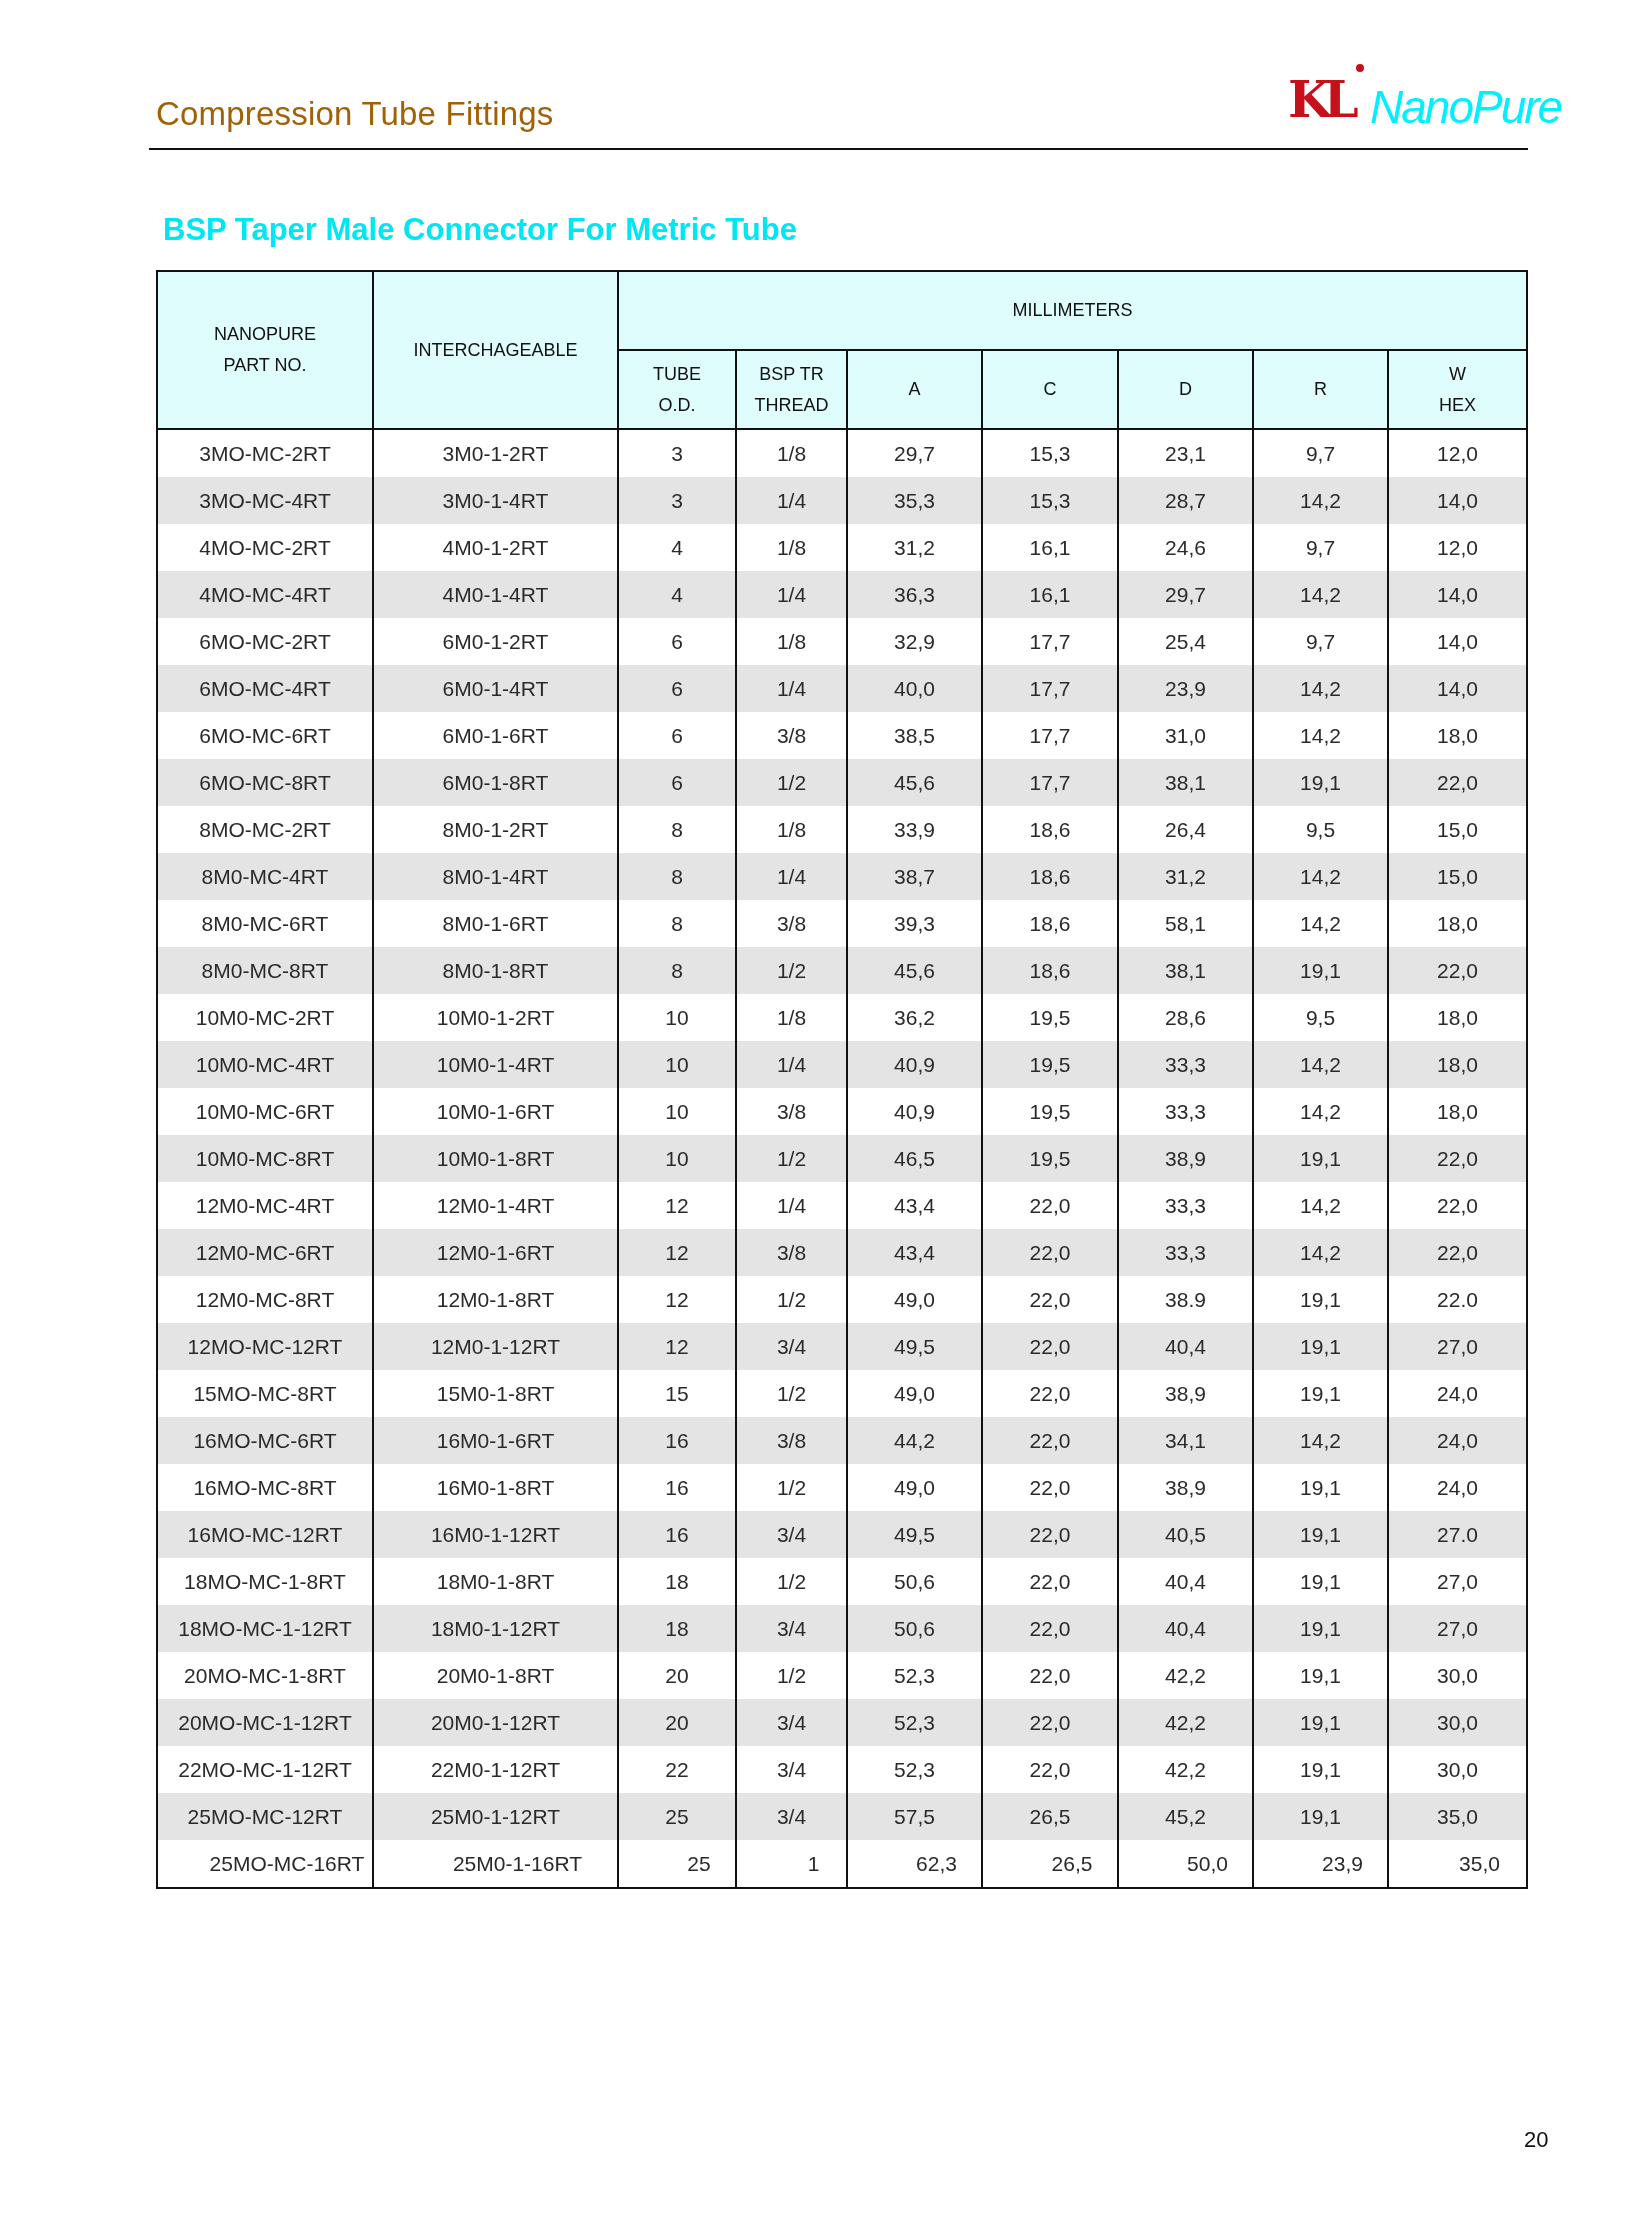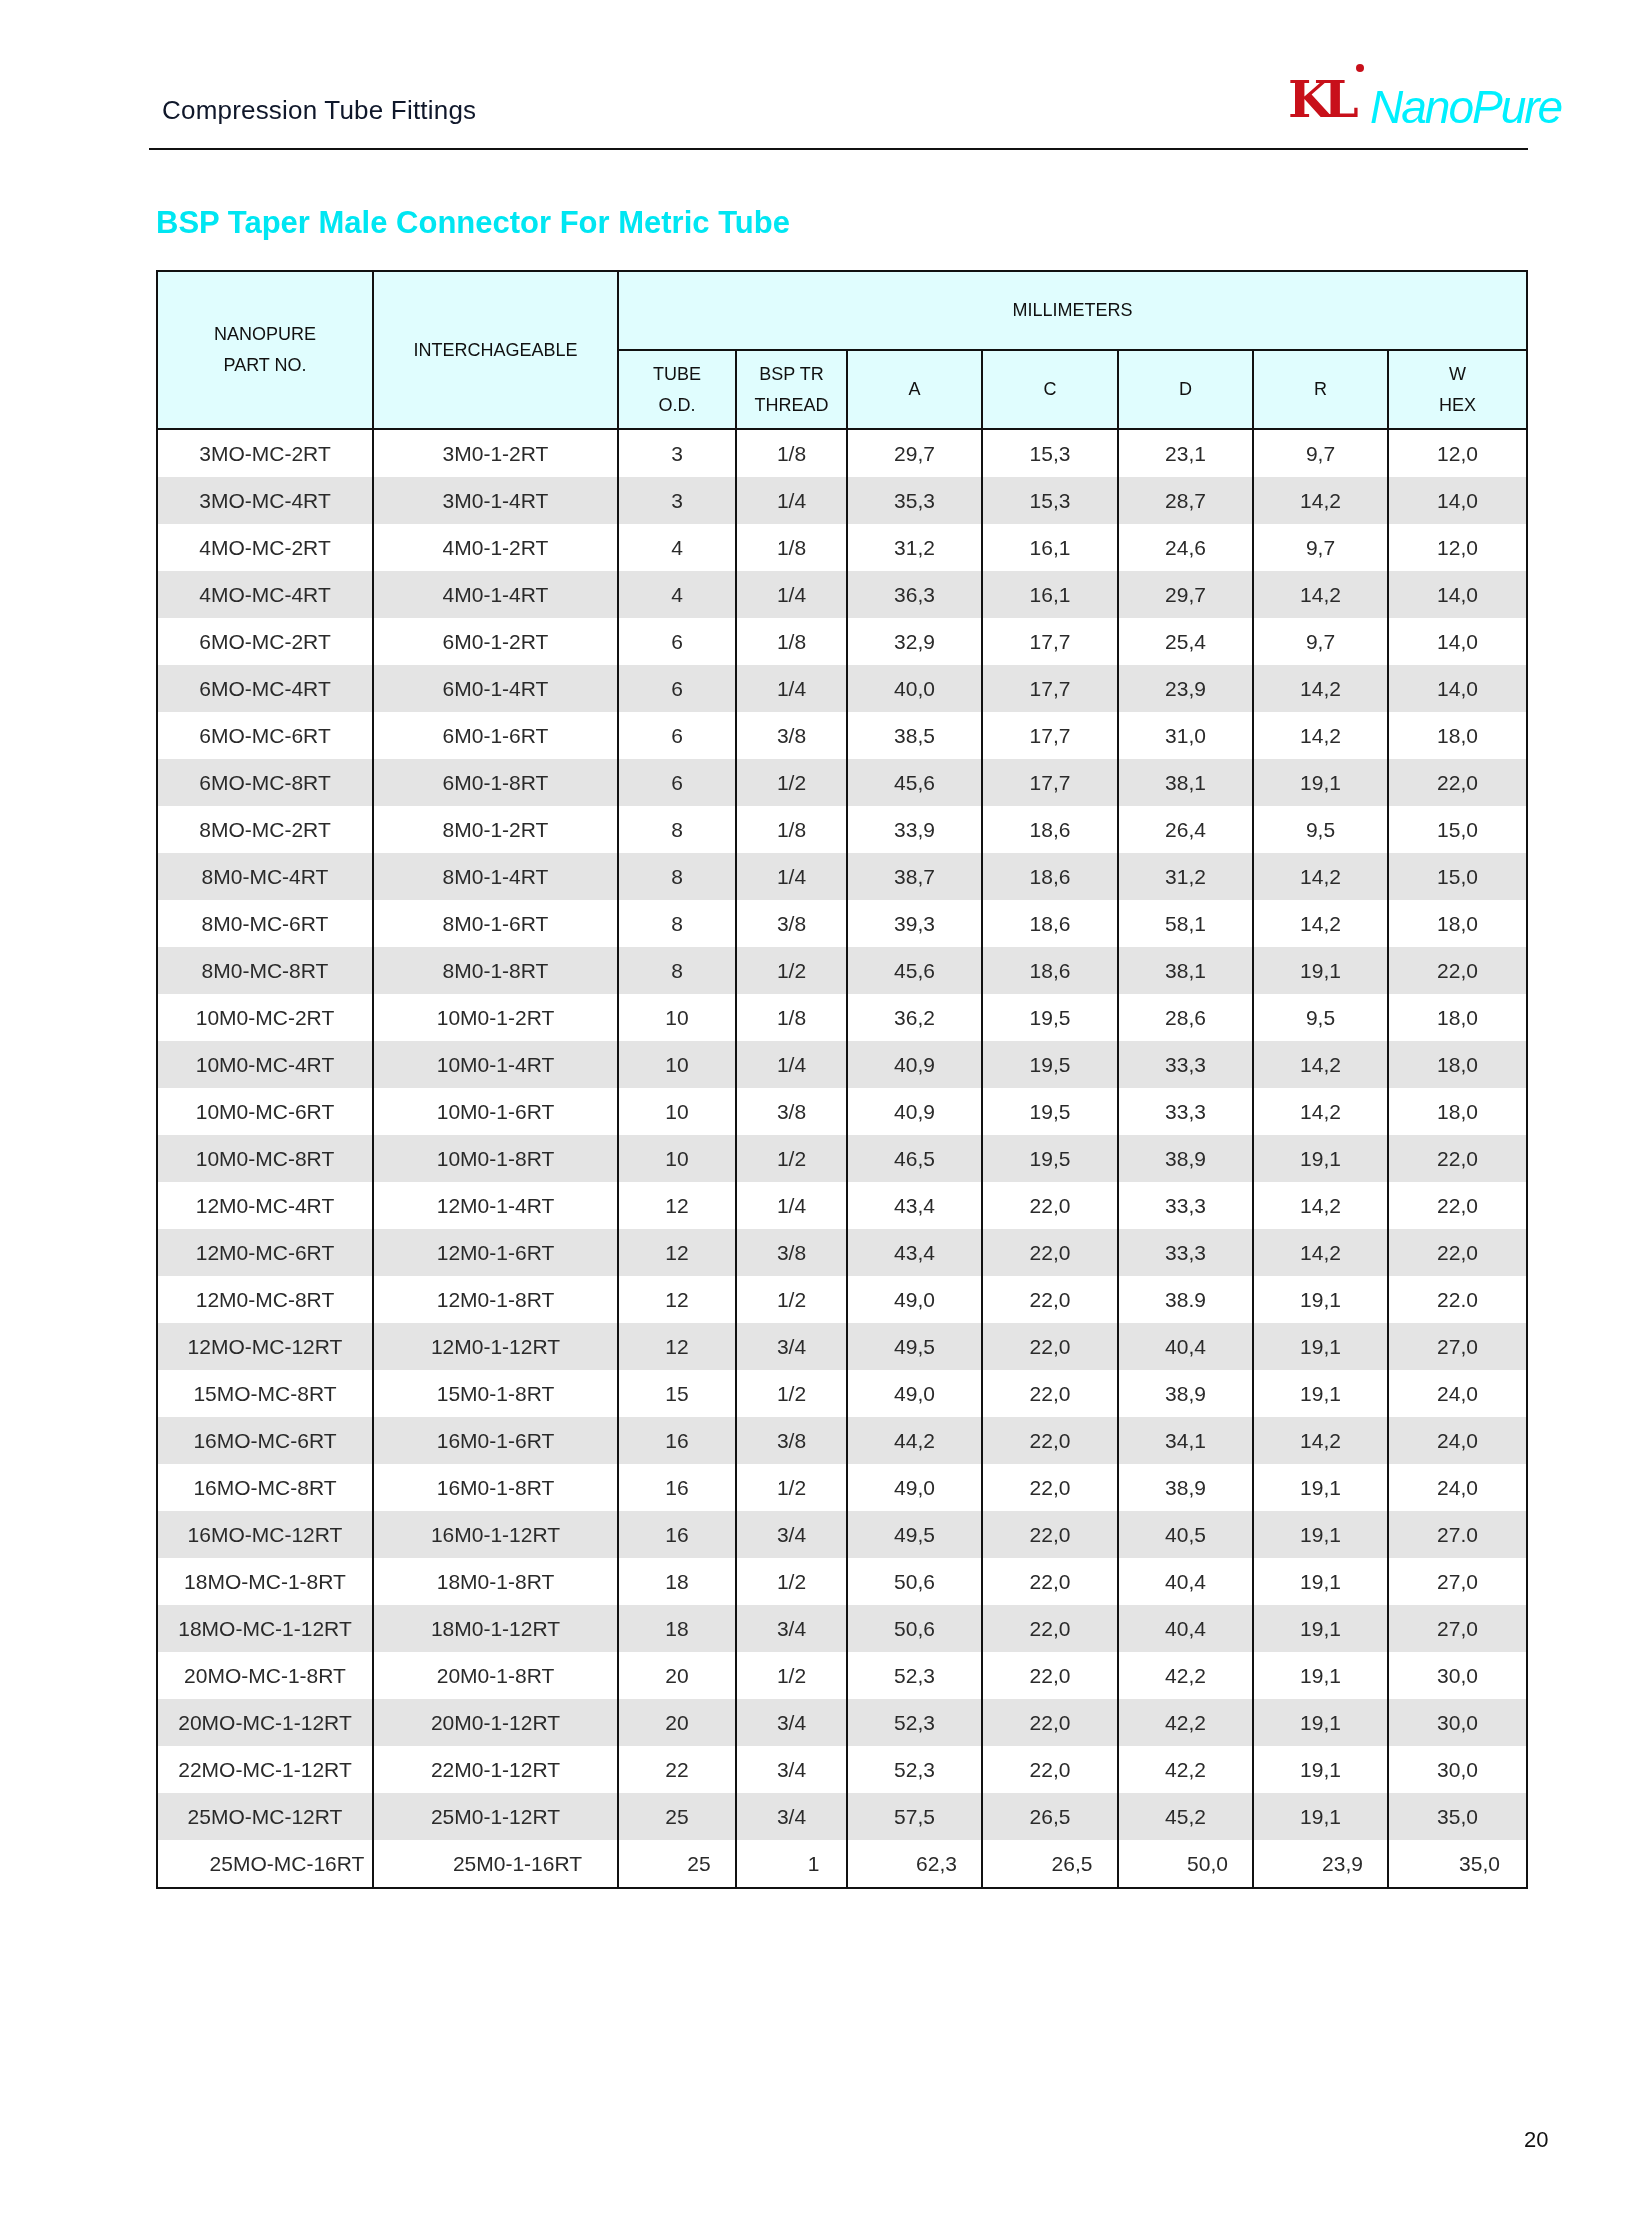--- a/index.html
+++ b/index.html
@@ -1,19 +1,19 @@
 <!DOCTYPE html>
 <html><head>
   <meta charset="utf-8">
   <style>
     html, body { margin: 0; padding: 0; background: #ffffff; }
     body { width: 1646px; height: 2234px; position: relative; overflow: hidden;
            font-family: "Liberation Sans", "DejaVu Sans", sans-serif; color: #222; }
-    .page-header-title { position: absolute; left: 156px; top: 95px; font-size: 26px;
-           font-weight: 300; color: #0f172a; letter-spacing: 0.2px; margin-left: 6px; }
+    .page-header-title { position: absolute; left: 156px; top: 95px; font-size: 33px;
+           font-weight: 300; color: #a16207; letter-spacing: 0.2px; }
     .header-rule { position: absolute; left: 149px; top: 148px; width: 1379px; height: 2px; background: #111; }
     .logo { position: absolute; left: 1288px; top: 62px; width: 299px; height: 78px; }
     .logo-kl { position: absolute; left: 0; top: 8px; font-size: 50px; font-weight: bold;
            color: #c8101a; font-family: "DejaVu Serif", serif; letter-spacing: -8px; }
     .logo-reg { position: absolute; left: 68px; top: 2px; width: 8px; height: 8px; border-radius: 50%; background: #c8101a; }
     .logo-text { position: absolute; left: 82px; top: 18px; font-size: 46px; font-style: italic;
            color: #00f0ff; letter-spacing: -2px; font-family: "Liberation Sans", sans-serif; }
     .section-title { position: absolute; left: 156px; top: 205px; font-size: 31px; font-weight: bold;
            color: #00e6f2; }
     table.spec { position: absolute; left: 156px; top: 270px; width: 1372px; border-collapse: collapse;
@@ -35,21 +35,21 @@
 <div class="page-header-title">Compression Tube Fittings</div>
 
 <div class="logo">
   <span class="logo-kl">KL</span>
   <span class="logo-reg"></span>
   <span class="logo-text">NanoPure</span>
 </div>
 
 <div class="header-rule"></div>
 
-<h1 class="section-title" style="margin:0;">BSP Taper Male Connector For Metric Tube</h1>
+<h1 class="section-title" style="margin:7px;">BSP Taper Male Connector For Metric Tube</h1>
 
 <table class="spec">
   <colgroup>
     <col style="width:216px">
       <col style="width:245px">
       <col style="width:118px">
       <col style="width:111px">
     <col style="width:135px">
       <col style="width:136px">
       <col style="width:135px">

